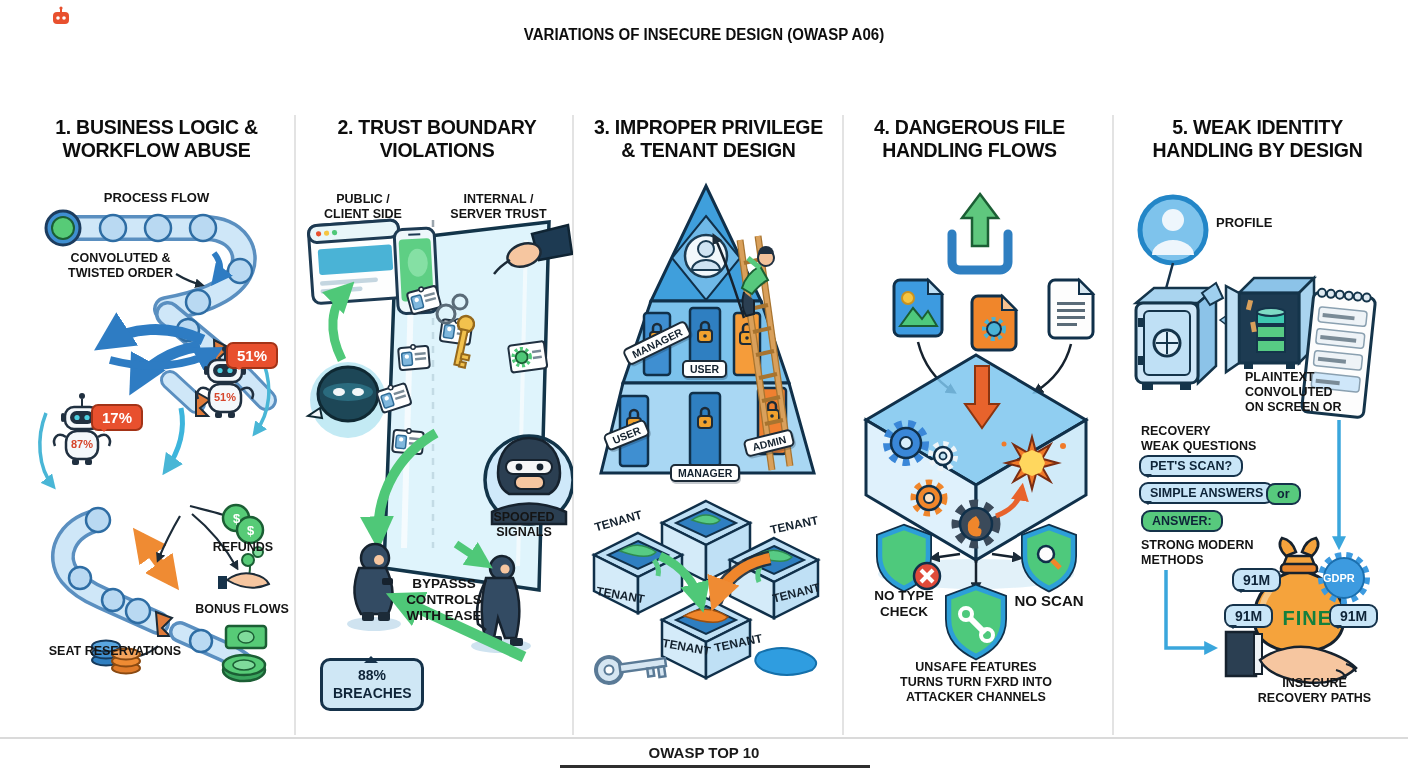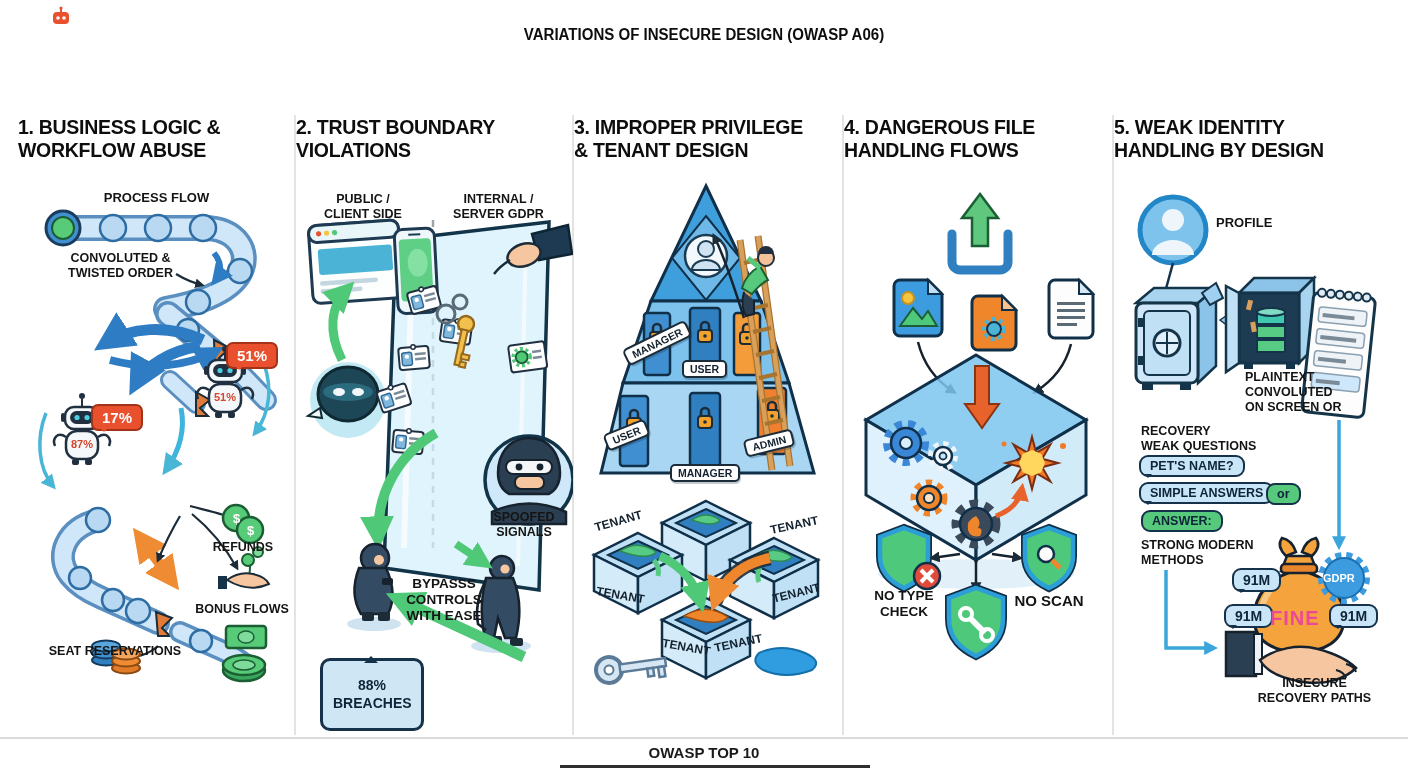--- a/index.html
+++ b/index.html
@@ -4,21 +4,21 @@
 <style>
   html,body{margin:0;padding:0;background:#fff;}
   .stage{position:relative;width:1408px;height:768px;background:#fff;overflow:hidden;
          font-family:"Liberation Sans",sans-serif;color:#141414;}
   .main-title{position:absolute;top:26px;left:0;width:100%;text-align:center;
 ts    font-size:49px;font-weight:bold;color:#0d0d0d;white-space:nowrap;
     transform:scaleX(.94) scaleY(1.06);letter-spacing:0px;}
   .vdiv{position:absolute;top:115px;height:620px;width:2px;background:#e3e3e3;}
   .panel{position:absolute;top:108px;height:630px;}
   .panel svg{position:absolute;left:0;top:0;}
-  .panel-heading{position:absolute;top:8px;left:0;width:100%;
+  .panel-heading{position:absolute;top:8px;left:0;width:100%;text-align:center;
     font-weight:bold;font-size:19.5px;line-height:1.18;color:#0d0d0d;
     white-space:pre-line;letter-spacing:-0.3px;}
   .label{position:absolute;font-weight:bold;color:#141414;white-space:pre-line;
     line-height:1.18;font-size:12.5px;}
   .lbl-c{text-align:center;}
   .bubble-red{position:absolute;background:#e8502e;color:#fff;font-weight:bold;
     font-size:15px;padding:3px 9px;border-radius:7px;border:2px solid #a33317;z-index:3;}
   .bubble-red:after{content:"";position:absolute;left:6px;bottom:-8px;
     border:5px solid transparent;border-top-color:#e8502e;}
   .pct{position:absolute;color:#d6452b;font-weight:bold;font-size:11px;z-index:3;}
@@ -26,26 +26,26 @@
     font-weight:bold;font-size:10.5px;padding:1px 6px;color:#13212e;z-index:3;
     box-shadow:1px 2px 0 rgba(20,40,60,.25);white-space:nowrap;}
   .tenant-tilt{position:absolute;font-weight:bold;font-size:12px;color:#13212e;z-index:3;white-space:nowrap;}
   .tag-blue{position:absolute;background:#c9e6f8;border:2px solid #15324a;border-radius:9px;
     font-weight:bold;font-size:12.5px;padding:2px 9px;color:#0e2438;z-index:3;white-space:nowrap;}
   .tag-blue:after{content:"";position:absolute;left:3px;bottom:-7px;
     border:4px solid transparent;border-top-color:#15324a;}
   .tag-green{position:absolute;background:#57c97d;border:2px solid #15324a;border-radius:9px;
     font-weight:bold;font-size:12.5px;padding:2px 9px;color:#0e2438;z-index:3;white-space:nowrap;}
   .bubble88{position:absolute;background:#cfe7f5;border:3px solid #15324a;border-radius:10px;
-    text-align:center;font-weight:bold;font-size:14px;line-height:1.25;padding:16px 10px;
+    text-align:center;font-weight:bold;font-size:14px;line-height:1.25;padding:6px 10px;
     color:#0e2438;white-space:pre-line;z-index:3;}
   .bubble88:before{content:"";position:absolute;left:42%;top:-12px;
     border:7px solid transparent;border-bottom-color:#15324a;}
-  .fine-label{position:absolute;font-weight:bold;font-size:20px;color:#ec4899;z-index:3;
-    text-align:left;letter-spacing:1px;}
+  .fine-label{position:absolute;font-weight:bold;font-size:20px;color:#15803d;z-index:3;
+    text-align:right;letter-spacing:1px;}
   .gdpr-label{position:absolute;color:#fff;font-weight:bold;font-size:11px;z-index:3;
     text-align:center;}
   .footer-line{position:absolute;left:0;top:737px;width:100%;height:2px;background:#dadada;}
   .footer-label{position:absolute;top:744px;left:0;width:100%;text-align:center;
     font-weight:bold;font-size:15px;color:#1a1a1a;}
   .bottom-strip{position:absolute;left:560px;top:765px;width:310px;height:3px;background:#2e2e2e;}
 </style>
 </head>
 <body>
 
@@ -319,21 +319,21 @@
       </g>
 
       <line x1="228" y1="549" x2="100" y2="490" stroke="#4fc878" stroke-width="11" marker-end="url(#ah-g)"></line>
       <line x1="160" y1="436" x2="190" y2="456" stroke="#4fc878" stroke-width="8" marker-end="url(#ah-g)"></line>
     </svg>
     <div class="panel-heading">2. TRUST BOUNDARY
 VIOLATIONS</div>
     <div class="label lbl-c" style="left:7px;top:84px;width:120px">PUBLIC /
 CLIENT SIDE</div>
     <div class="label lbl-c" style="left:140px;top:84px;width:125px">INTERNAL /
-SERVER GDPR</div>
+SERVER TRUST</div>
     <div class="label lbl-c" style="left:168px;top:402px;width:120px">SPOOFED
 SIGNALS</div>
     <div class="label lbl-c" style="left:93px;top:468px;width:110px;font-size:13.5px">BYPASSS
 CONTROLS
 WITH EASE</div>
     <div class="bubble88" style="left:24px;top:550px;width:78px">88%
 BREACHES</div>
   </div>
 
   <div class="panel" style="left:574px;width:269px">
@@ -533,20 +533,23 @@
         <circle cx="122" cy="506" r="6" fill="none" stroke="#fff" stroke-width="4"></circle>
         <line x1="127" y1="511" x2="141" y2="525" stroke="#fff" stroke-width="6"></line>
         <circle cx="143" cy="527" r="6" fill="none" stroke="#fff" stroke-width="4"></circle>
       </g>
     </svg>
     <div class="panel-heading">4. DANGEROUS FILE
 HANDLING FLOWS</div>
     <div class="label lbl-c" style="left:5px;top:480px;width:110px;font-size:13.5px">NO TYPE
 CHECK</div>
     <div class="label lbl-c" style="left:155px;top:484px;width:100px;font-size:15px">NO SCAN</div>
+    <div class="label lbl-c" style="left:17px;top:552px;width:230px">UNSAFE FEATURES
+TURNS TURN FXRD INTO
+ATTACKER CHANNELS</div>
   </div>
 
   <div class="panel" style="left:1114px;width:287px">
     <svg width="287" height="630" viewBox="0 0 287 630">
 
       <g>
         <circle cx="59" cy="122" r="33" fill="#7ec3ec" stroke="#2386c7" stroke-width="5"></circle>
         <circle cx="59" cy="112" r="11" fill="#eef6fc"></circle>
         <path d="M38,147 a21,15 0 0 1 42,0 z" fill="#eef6fc"></path>
       </g>
@@ -632,21 +635,21 @@
       </g>
     </svg>
     <div class="panel-heading">5. WEAK IDENTITY
 HANDLING BY DESIGN</div>
     <div class="label" style="left:102px;top:107px;font-size:13px">PROFILE</div>
     <div class="label" style="left:131px;top:262px">PLAINTEXT
 CONVOLUTED
 ON SCREEN OR</div>
     <div class="label" style="left:27px;top:316px">RECOVERY
 WEAK QUESTIONS</div>
-    <div class="tag-blue" style="left:25px;top:347px">PET'S NAME?</div>
+    <div class="tag-blue" style="left:25px;top:347px">PET'S SCAN?</div>
     <div class="tag-blue" style="left:25px;top:374px">SIMPLE ANSWERS</div>
     <div class="tag-green" style="left:152px;top:375px">or</div>
     <div class="tag-green" style="left:27px;top:402px">ANSWER:</div>
     <div class="label" style="left:27px;top:430px">STRONG MODERN
 METHODS</div>
     <div class="tag-blue" style="left:118px;top:460px;font-size:14px">91M</div>
     <div class="tag-blue" style="left:110px;top:496px;font-size:14px">91M</div>
     <div class="tag-blue" style="left:215px;top:496px;font-size:14px">91M</div>
     <div class="gdpr-label" style="left:209px;top:464px;width:24px">GDPR</div>
     <div class="fine-label" style="left:156px;top:499px;width:62px">FINE</div>

